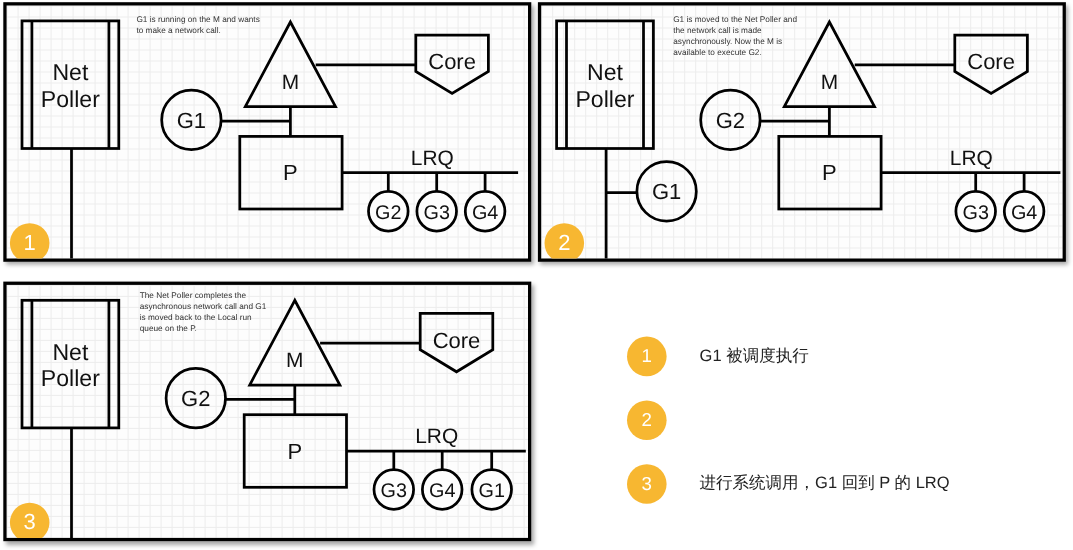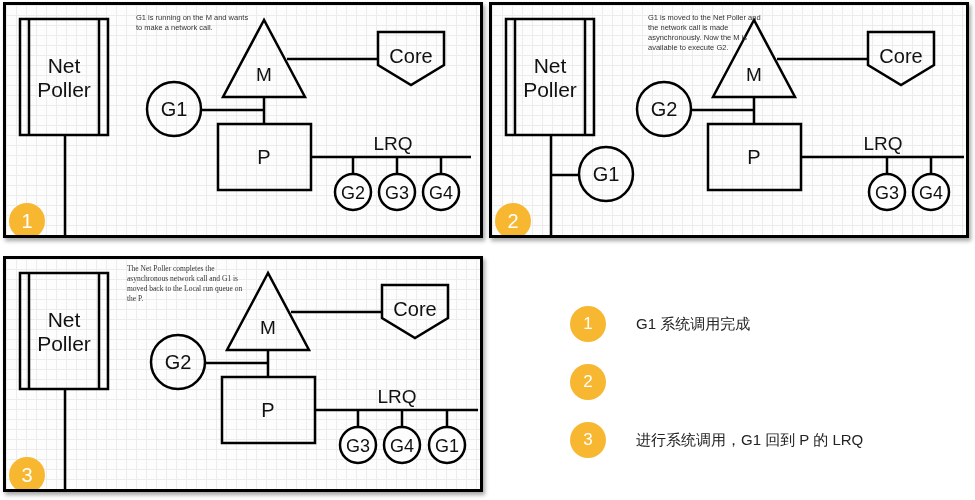--- a/index.html
+++ b/index.html
@@ -9,21 +9,21 @@
              background-color:#fdfdfd;
              background-image:
                linear-gradient(#ececec 1px, transparent 1px),
                linear-gradient(90deg, #ececec 1px, transparent 1px);
              background-size:10px 10px;
              box-shadow: 2px 3px 4px rgba(0,0,0,0.35); overflow:hidden; }
     #panel1 { left:3px; top:2px; }
     #panel2 { left:489px; top:2px; }
     #panel3 { left:3px; top:256px; }
     .panel svg { position:absolute; left:0; top:0; }
-    .caption { position:absolute; left:130px; top:8px; width:118px; font-size:7.5px; line-height:10px; color:#333; }
+    .caption { position:absolute; left:118px; top:8px; width:118px; font-size:7.5px; line-height:10px; color:#333; }
     .step-badge { position:absolute; left:3px; top:198px; width:36px; height:36px; border-radius:50%;
                   background:#f7b731; color:#fff; font-size:20px; line-height:36px; text-align:center; }
     .legend { position:absolute; left:570px; top:300px; width:400px; }
     .legend-item { position:absolute; left:0; display:flex; align-items:flex-start; }
     .legend-badge { width:36px; height:36px; border-radius:50%; background:#f7b731; color:#fff;
                     font-size:17px; line-height:36px; text-align:center; flex:none; }
     .legend-text { margin-left:30px; font-size:15px; line-height:19px; color:#222; }
     #legend-1 { top:6px; }
     #legend-1 .legend-text { margin-top:8px; }
     #legend-2 { top:64px; }
@@ -126,21 +126,21 @@
       <line x1="395" y1="152" x2="395" y2="170" stroke="#000" stroke-width="2.5"></line>
       <circle cx="395" cy="187" r="18" fill="#fdfdfd" stroke="#000" stroke-width="2.5"></circle>
       <text x="395" y="194" font-size="18" text-anchor="middle">G3</text>
     </g>
     <g>
       <line x1="439" y1="152" x2="439" y2="170" stroke="#000" stroke-width="2.5"></line>
       <circle cx="439" cy="187" r="18" fill="#fdfdfd" stroke="#000" stroke-width="2.5"></circle>
       <text x="439" y="194" font-size="18" text-anchor="middle">G4</text>
     </g>
   </svg>
-  <div class="caption" style="left:120px;padding-left:36px;">G1 is moved to the Net Poller and the network call is made asynchronously. Now the M is available to execute G2.</div>
+  <div class="caption" style="left:120px;">G1 is moved to the Net Poller and the network call is made asynchronously. Now the M is available to execute G2.</div>
   <div class="step-badge">2</div>
 </div>
 
 <div class="panel" id="panel3">
   <svg width="480" height="236">
     <g>
       <rect x="14" y="14" width="88" height="116" fill="none" stroke="#000" stroke-width="2.5"></rect>
       <line x1="23" y1="14" x2="23" y2="130" stroke="#000" stroke-width="2.5"></line>
       <line x1="93" y1="14" x2="93" y2="130" stroke="#000" stroke-width="2.5"></line>
       <text x="58" y="68" font-size="21" text-anchor="middle">Net</text>
@@ -177,28 +177,28 @@
       <line x1="396" y1="151" x2="396" y2="169" stroke="#000" stroke-width="2.5"></line>
       <circle cx="396" cy="186" r="18" fill="#fdfdfd" stroke="#000" stroke-width="2.5"></circle>
       <text x="396" y="193" font-size="18" text-anchor="middle">G4</text>
     </g>
     <g>
       <line x1="441" y1="151" x2="441" y2="169" stroke="#000" stroke-width="2.5"></line>
       <circle cx="441" cy="186" r="18" fill="#fdfdfd" stroke="#000" stroke-width="2.5"></circle>
       <text x="441" y="193" font-size="18" text-anchor="middle">G1</text>
     </g>
   </svg>
-  <div class="caption" style="left:121px; top:5px;font-family:Liberation Serif, serif;">The Net Poller completes the asynchronous network call and G1 is moved back to the Local run queue on the P.</div>
+  <div class="caption" style="left:121px; top:5px;">The Net Poller completes the asynchronous network call and G1 is moved back to the Local run queue on the P.</div>
   <div class="step-badge">3</div>
 </div>
 
 <div class="legend">
   <div class="legend-item" id="legend-1">
     <div class="legend-badge">1</div>
-    <div class="legend-text">G1 系统调用完成</div>
+    <div class="legend-text">G1 被调度执行</div>
   </div>
   <div class="legend-item" id="legend-2">
     <div class="legend-badge">2</div>
   </div>
   <div class="legend-item" id="legend-3">
     <div class="legend-badge">3</div>
     <div class="legend-text">进行系统调用，G1 回到 P 的 LRQ</div>
   </div>
 </div>
 

